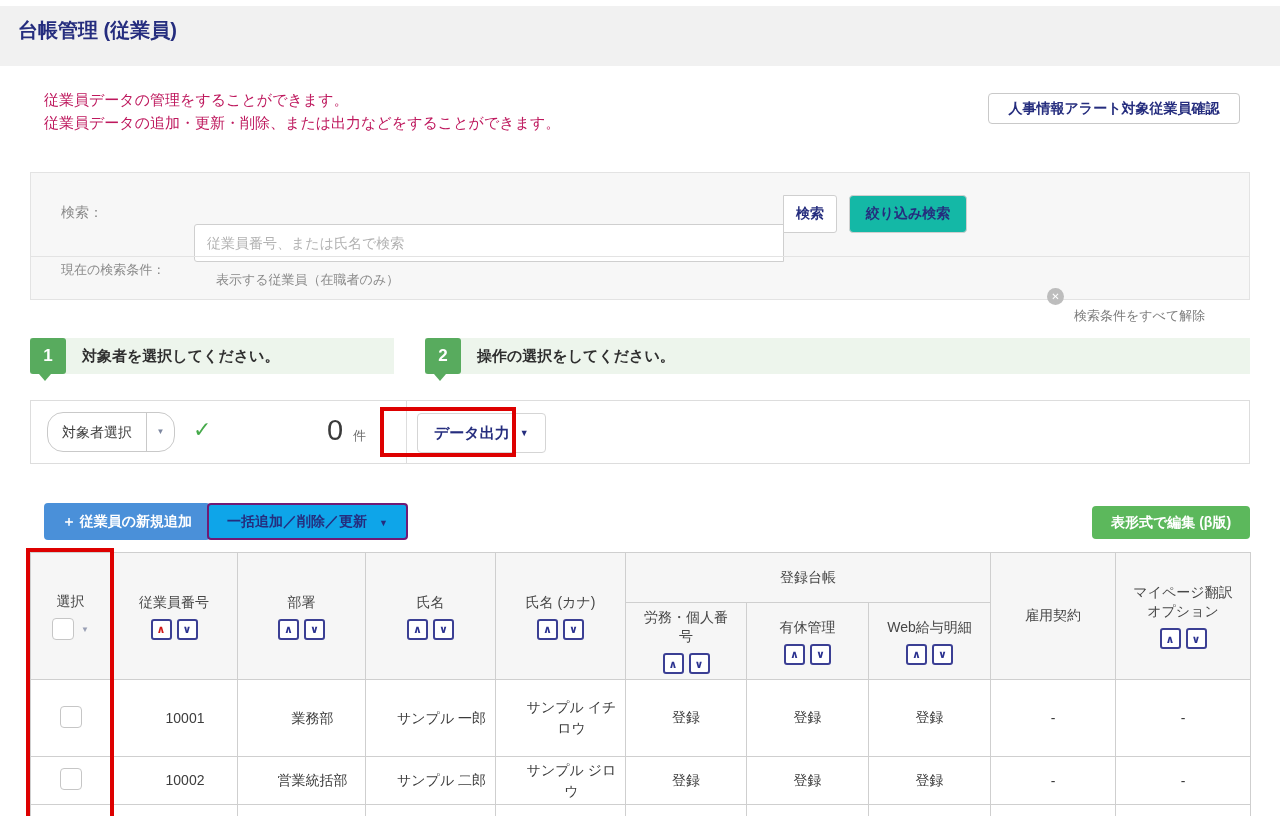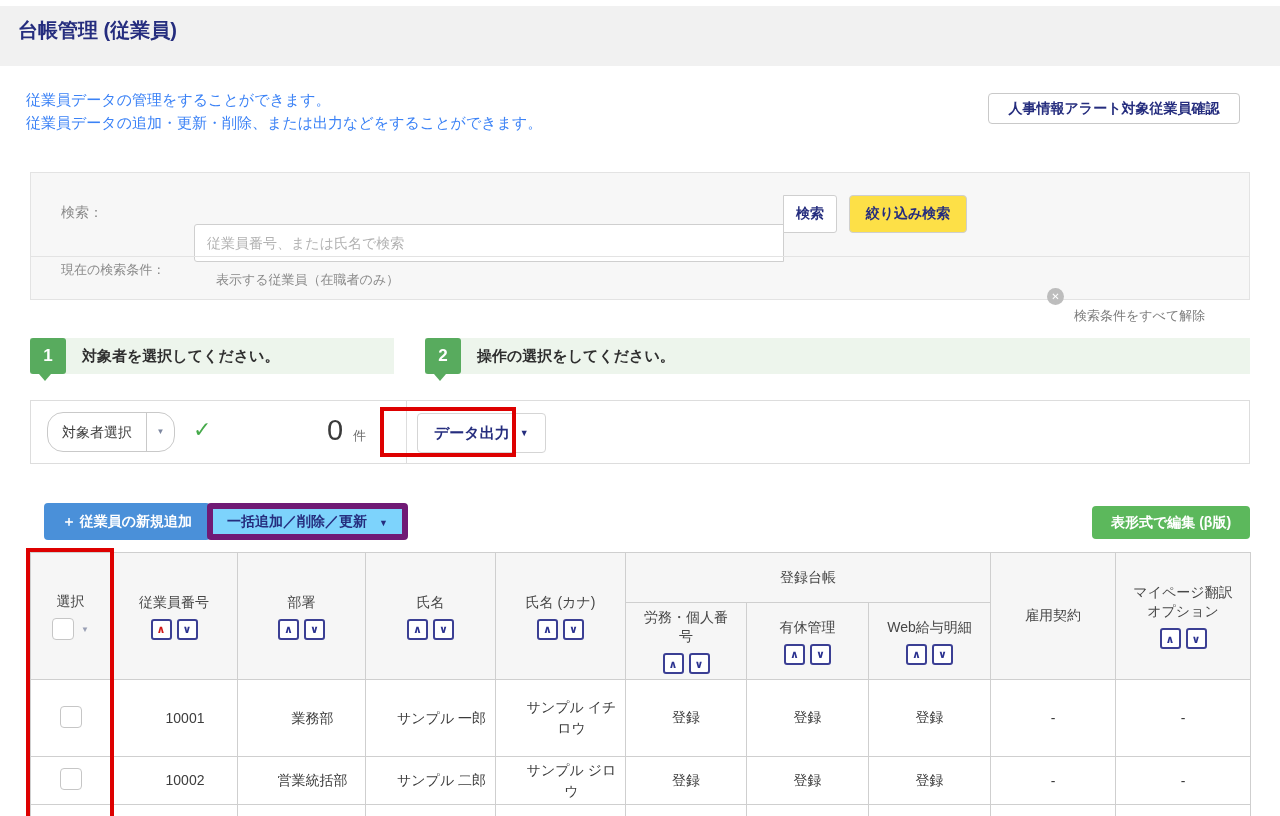--- a/index.html
+++ b/index.html
@@ -6,37 +6,37 @@
   html,body { width:1280px; height:816px; overflow:hidden; background:#fff;
     font-family:"Liberation Sans","DejaVu Sans",sans-serif; }
   .canvas { position:relative; width:1280px; height:816px; overflow:hidden; }
 
   
   .band { position:absolute; top:6px; left:0; width:1280px; height:60px; background:#f1f1f1;padding-left:20px; }
   .page-title { position:absolute; left:18px; top:0; line-height:48px; font-size:20px;
     font-weight:bold; color:#252d7e; }
 
   
-  .desc { position:absolute; left:26px; top:88px; font-size:15px; color:#3b82f6; line-height:23px; }
+  .desc { position:absolute; left:44px; top:88px; font-size:15px; color:#be185d; line-height:23px; }
   .alert-btn { position:absolute; left:988px; top:93px; width:252px; height:31px;
     background:#fff; border:1px solid #c9c9c9; border-radius:4px; font-size:14px; font-weight:bold;
     color:#252d7e; text-align:center; line-height:29px; cursor:pointer; }
 
   
   .search-panel { position:absolute; left:30px; top:172px; width:1220px; height:128px;
     background:#f7f7f7; border:1px solid #e3e3e3; }
   .search-label { position:absolute; left:30px; top:31px; font-size:14px; color:#8a8a8a; }
   .search-input { position:absolute; left:163px; top:22px; width:590px; height:38px;
     border:1px solid #cfcfcf; border-radius:3px 0 0 3px; padding:0 12px; font-size:14px; color:#333;
     background:#fff; outline:none; font-family:inherit;margin-top:29px; }
   .search-input::placeholder { color:#b2b2b2; }
   .search-go { position:absolute; left:752px; top:22px; width:54px; height:38px; background:#fff;
     border:1px solid #cfcfcf; border-radius:0 3px 3px 0; font-size:14px; font-weight:bold;
     color:#252d7e; cursor:pointer; font-family:inherit; }
-  .search-filter { position:absolute; left:818px; top:22px; width:118px; height:38px; background:#fde047;
+  .search-filter { position:absolute; left:818px; top:22px; width:118px; height:38px; background:#14b8a6;
     border:1px solid #cfcfcf; border-radius:4px; font-size:14px; font-weight:bold; color:#252d7e;
     cursor:pointer; font-family:inherit; }
   .search-divider { position:absolute; left:0; top:83px; width:100%; height:1px; background:#e3e3e3; }
   .cond-label { position:absolute; left:30px; top:88px; font-size:13px; color:#8a8a8a; }
   .cond-value { position:absolute; left:185px; top:98px; font-size:13px; color:#8a8a8a; }
   .clear-wrap { position:absolute; left:1016px; top:94px; display:flex; align-items:center;
     cursor:pointer; }
   .clear-icon { width:17px; height:17px; border-radius:50%; background:#bdbdbd; color:#fff;
     font-size:10px; line-height:17px; text-align:center; font-weight:bold; }
   .clear-text { margin-left:10px; font-size:13px; color:#7c7c7c;margin-top:40px; }
@@ -69,22 +69,22 @@
   .sel-divider { position:absolute; left:375px; top:0; width:1px; height:62px; background:#ddd; }
   .export-btn { position:absolute; left:386px; top:12px; height:40px; padding:0 16px;
     background:#fff; border:1px solid #d5d5d5; border-radius:4px; font-size:15px; font-weight:bold;
     color:#252d7e; cursor:pointer; font-family:inherit; display:flex; align-items:center; gap:10px; }
   .export-btn .caret { font-size:9px; color:#252d7e; }
 
   
   .add-btn { position:absolute; left:30px; top:503px; width:166px; height:37px; background:#4a90d9;
     border:none; border-radius:4px; color:#fff; font-size:14px; font-weight:bold; cursor:pointer;
     font-family:inherit;margin-left:14px; }
-  .bulk-btn { position:absolute; left:207px; top:503px; width:201px; height:37px; background:#7dd3fc;
-    border:6px solid #701a75; border-radius:4px; color:#252d7e; font-size:14px; font-weight:bold;
+  .bulk-btn { position:absolute; left:207px; top:503px; width:201px; height:37px; background:#0ea5e9;
+    border:2px solid #701a75; border-radius:4px; color:#252d7e; font-size:14px; font-weight:bold;
     cursor:pointer; font-family:inherit; }
   .bulk-btn .caret { font-size:9px; margin-left:8px; }
   .edit-btn { position:absolute; left:1092px; top:506px; width:158px; height:33px; background:#5cb85c;
     border:none; border-radius:4px; color:#fff; font-size:14px; font-weight:bold; cursor:pointer;
     font-family:inherit; }
 
   
   table.grid { position:absolute; left:30px; top:552px; width:1220px; border-collapse:collapse;
     table-layout:fixed; }
   table.grid th, table.grid td { border:1px solid #cfcfcf; font-size:14px; color:#3c3c3c;

